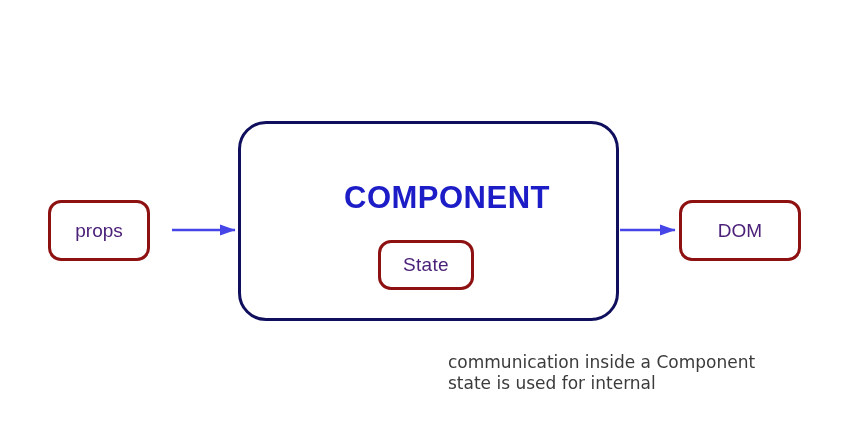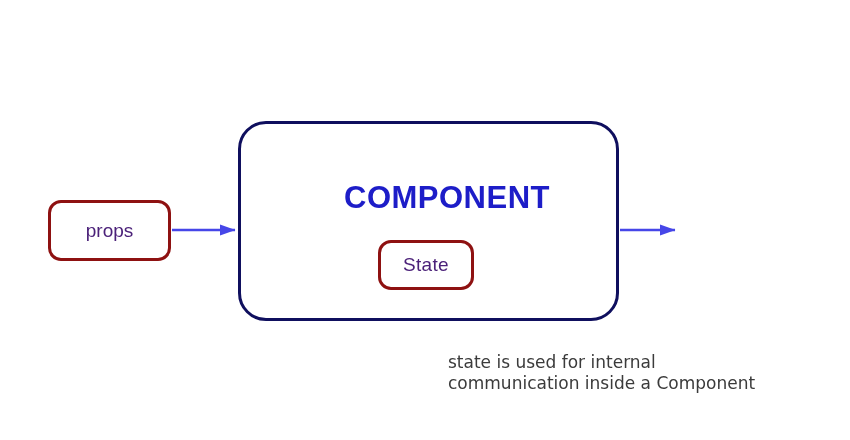--- a/index.html
+++ b/index.html
@@ -40,21 +40,21 @@
   }
   .red {
     border: 3px solid var(--red-border, #8e1111);
     border-radius: 13px;
     color: var(--label-text, #4b2179);
     font-size: 19px;
   }
   .props {
     left: 48px;
     top: 200px;
-    width: 123px;
+    width: 102px;
     height: 61px;
   }
   .dom {
     left: 679px;
     top: 200px;
     width: 122px;
     height: 61px;
   }
   .component {
     left: 238px;
@@ -114,19 +114,22 @@
     <span>props</span>
   </div>
 
   <div class="box component">
     <div class="component-title">COMPONENT</div>
     <div class="box red state">
       <span>State</span>
     </div>
   </div>
 
+  <div class="box red dom">
+    <span>DOM</span>
+  </div>
 
   <div class="caption">
+    <div>communication inside a Component</div>
     <div>state is used for internal</div>
-    <div>communication inside a Component</div>
   </div>
 
 </div>
 
 </body></html>

